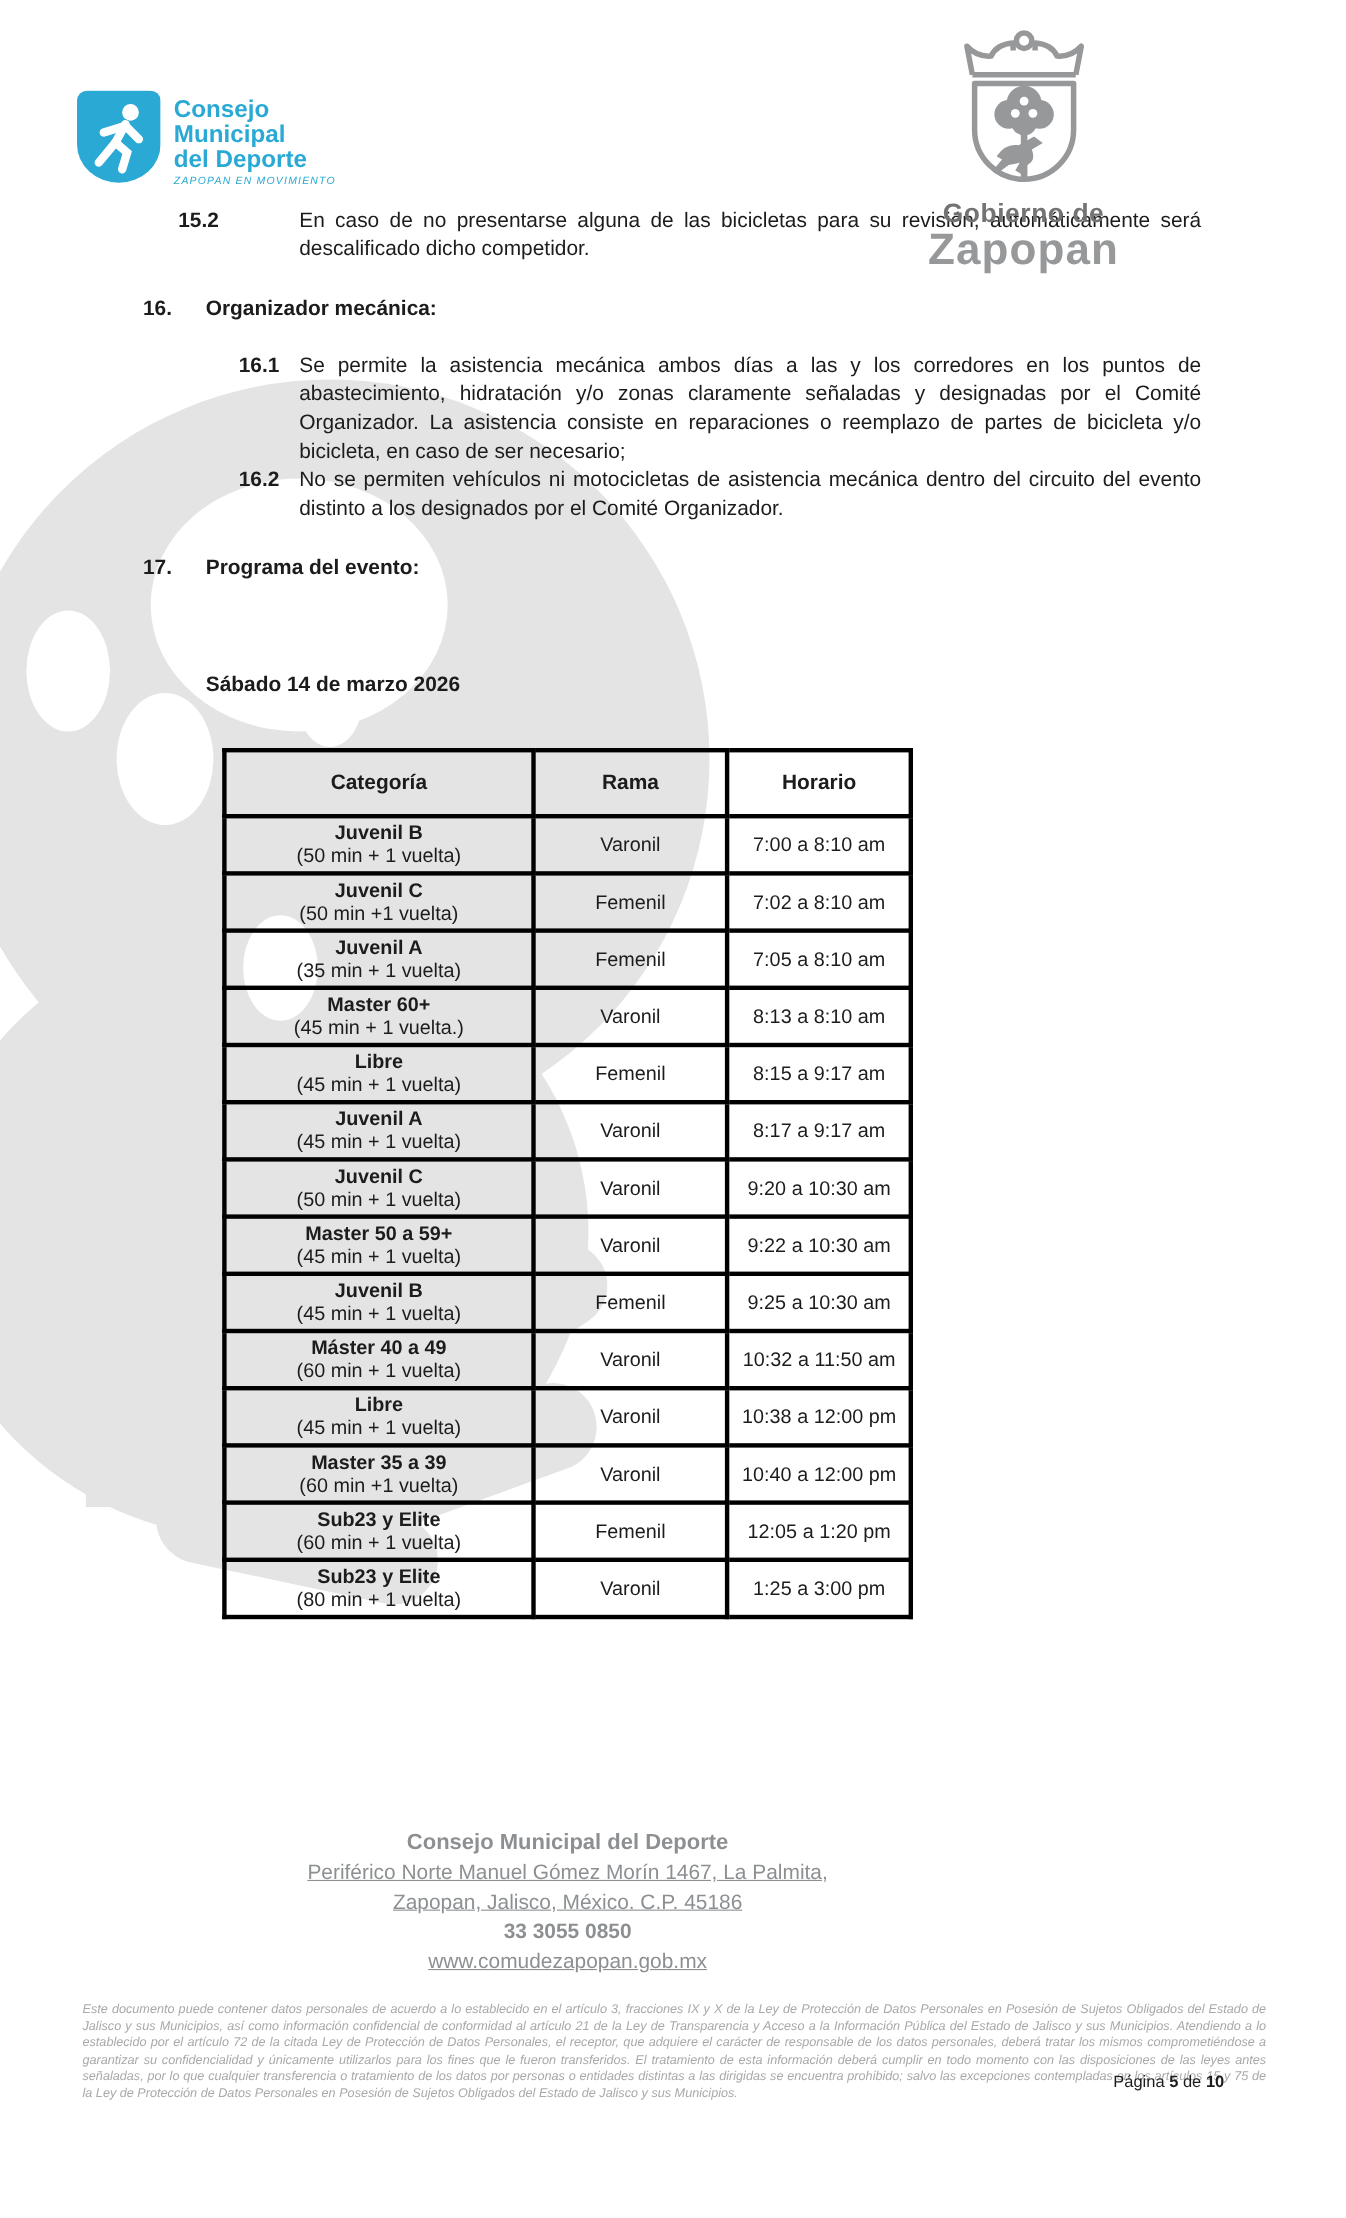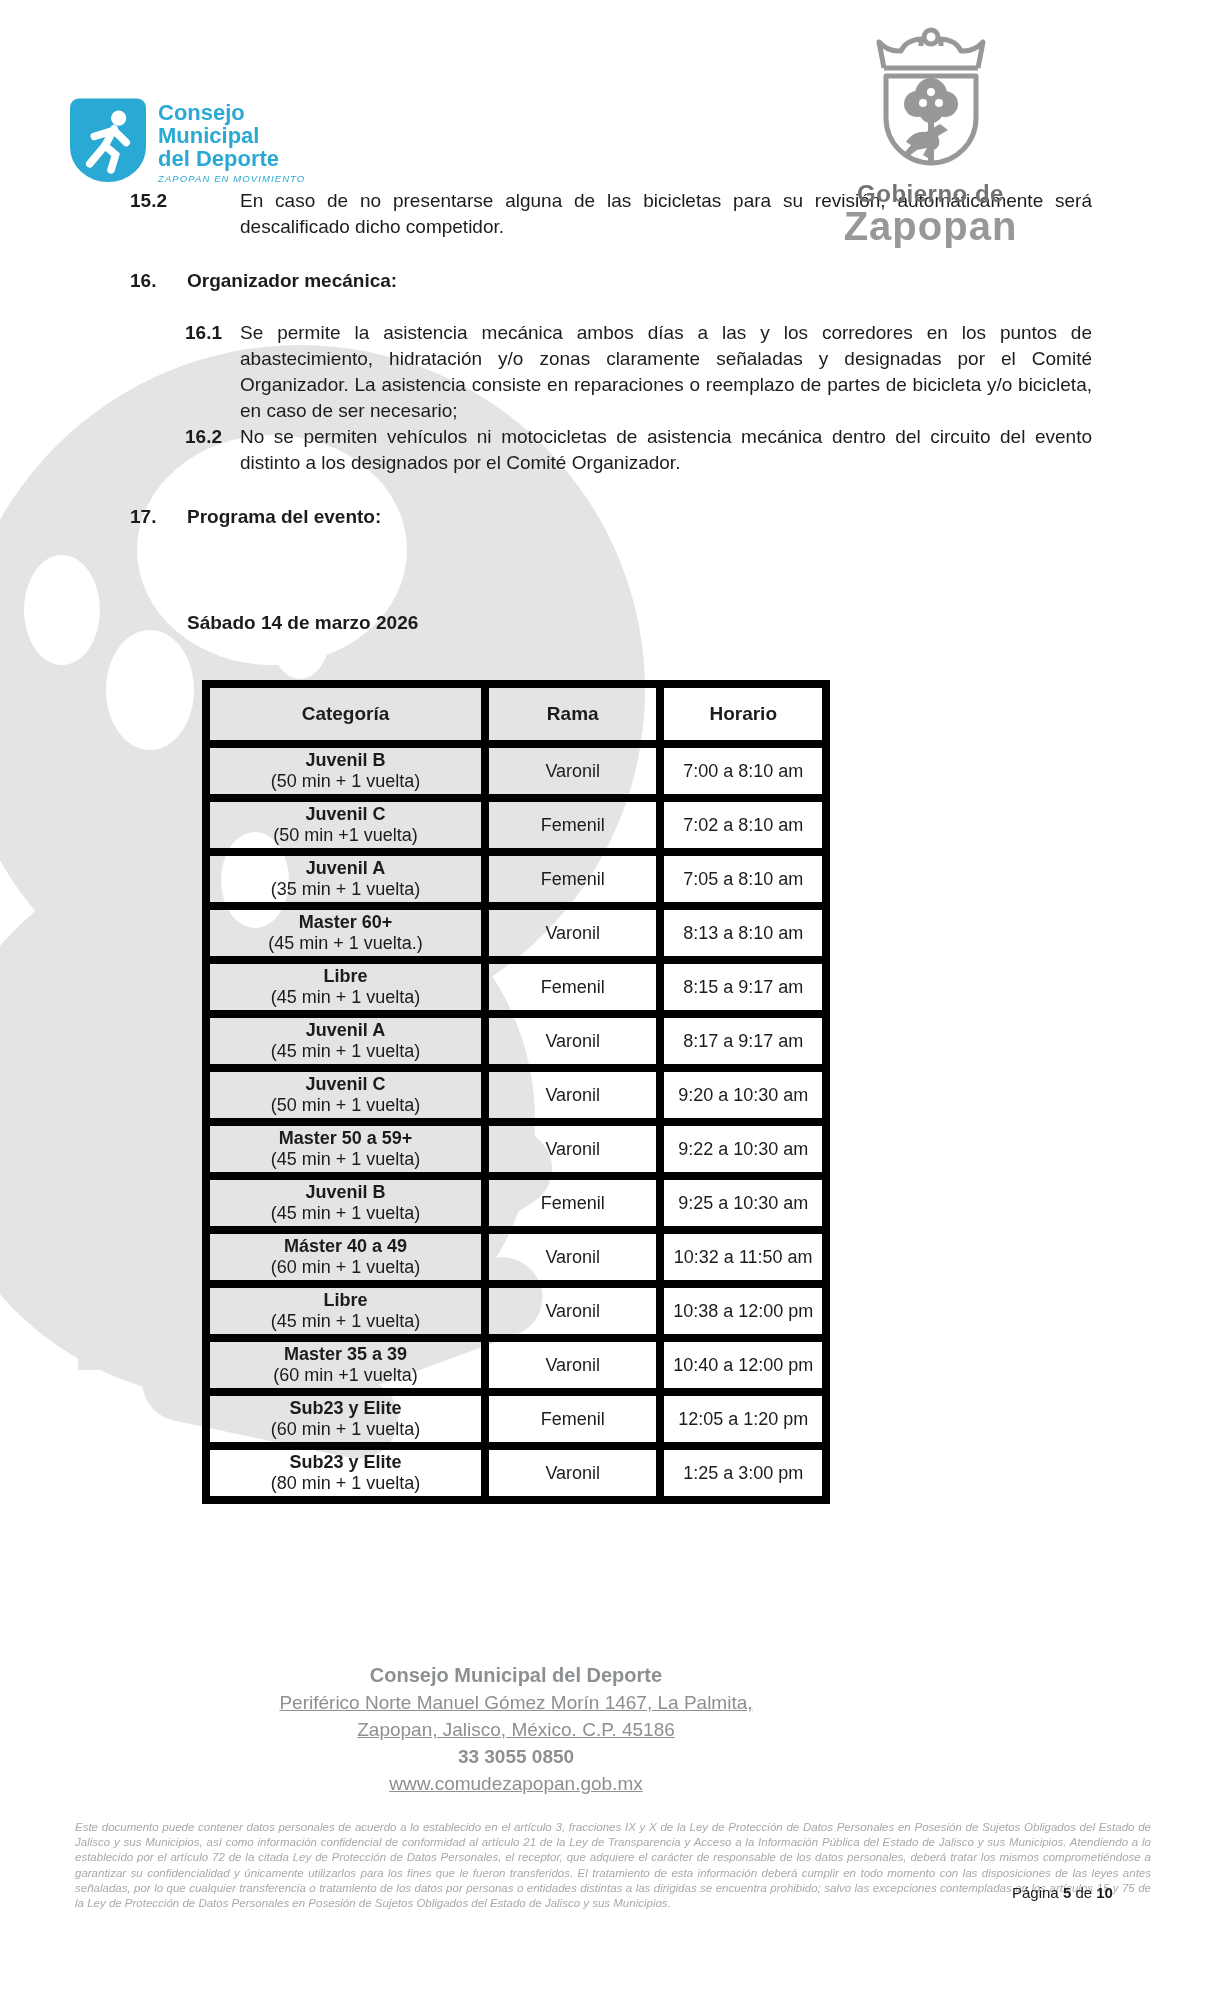--- a/index.html
+++ b/index.html
@@ -4,47 +4,47 @@
 <style>
   * { margin:0; padding:0; box-sizing:border-box; }
   html,body { background:#ffffff; }
   body { font-family:"Liberation Sans", sans-serif; color:#1c1c1c; }
   .page { position:relative; width:1224px; height:2016px; background:#fff; overflow:hidden; margin:0 auto; }
 
   
   .watermark { position:absolute; left:0; top:320px; z-index:0; pointer-events:none; }
 
   
-  .logo-left { position:absolute; left:70px; top:93px; display:flex; align-items:flex-end; gap:12px; z-index:2; }
+  .logo-left { position:absolute; left:70px; top:79px; display:flex; align-items:center; gap:12px; z-index:2; }
   .logo-left .badge { width:76px; height:86px; }
   .logo-left .lockup { padding-top:8px; }
   .logo-left .lockup .l { font-size:22px; font-weight:bold; color:#29a9d4; line-height:23px; letter-spacing:0; }
   .logo-left .lockup .tagline { font-size:9.5px; font-style:italic; color:#29a9d4; letter-spacing:1.1px; margin-top:3px; }
 
   .logo-right { position:absolute; left:758px; top:26px; width:345px; text-align:center; z-index:2; color:#96989a; }
   .logo-right .crest { width:170px; height:150px; }
   .logo-right .gob { font-size:24px; font-weight:bold; color:#737373; letter-spacing:.5px; margin-top:0px; }
   .logo-right .zap { font-size:40px; font-weight:bold; color:#96989a; letter-spacing:1px; line-height:36px; }
 
   
   .content { position:absolute; left:130px; top:188px; width:962px; z-index:1; font-size:19px; line-height:26px; }
   .content p, .content .txt { text-align:justify; }
   .cont-para { margin-left:110px; }
   .item { display:flex; }
-  .num  { flex:none; width:110px; font-weight:bold; }
+  .num  { flex:none; width:110px; font-weight:bold;margin-left:32px; }
   .item.sub .num { width:110px; padding-left:55px; }
   .item .txt { flex:1; }
   .sect { display:flex; font-weight:bold; margin-top:28px; }
   .sect .snum { flex:none; width:57px; }
   .gap-sm { height:26px; }
   .date-heading { font-weight:bold; margin:80px 0 0 57px; }
 
   
   table.schedule { border-collapse:collapse; margin:44px 0 0 72px; width:628px; table-layout:fixed; }
-  table.schedule th, table.schedule td { border:8px solid #000000; text-align:center; vertical-align:middle; }
+  table.schedule th, table.schedule td { border:4px solid #000000; text-align:center; vertical-align:middle; }
   table.schedule th { height:60px; font-size:19px; font-weight:bold; background:transparent; }
   table.schedule col.c1 { width:45%; }
   table.schedule col.c2 { width:28.3%; }
   table.schedule col.c3 { width:26.7%; }
   table.schedule td { height:52px; font-size:18px; padding:2px 2px; }
   .catname { font-weight:bold; line-height:21px; }
   .catdetail { line-height:21px; }
 
   
   .footer-contact { position:absolute; left:196px; top:1662px; width:640px; text-align:center; color:#8d9092; z-index:1; line-height:27px; }

